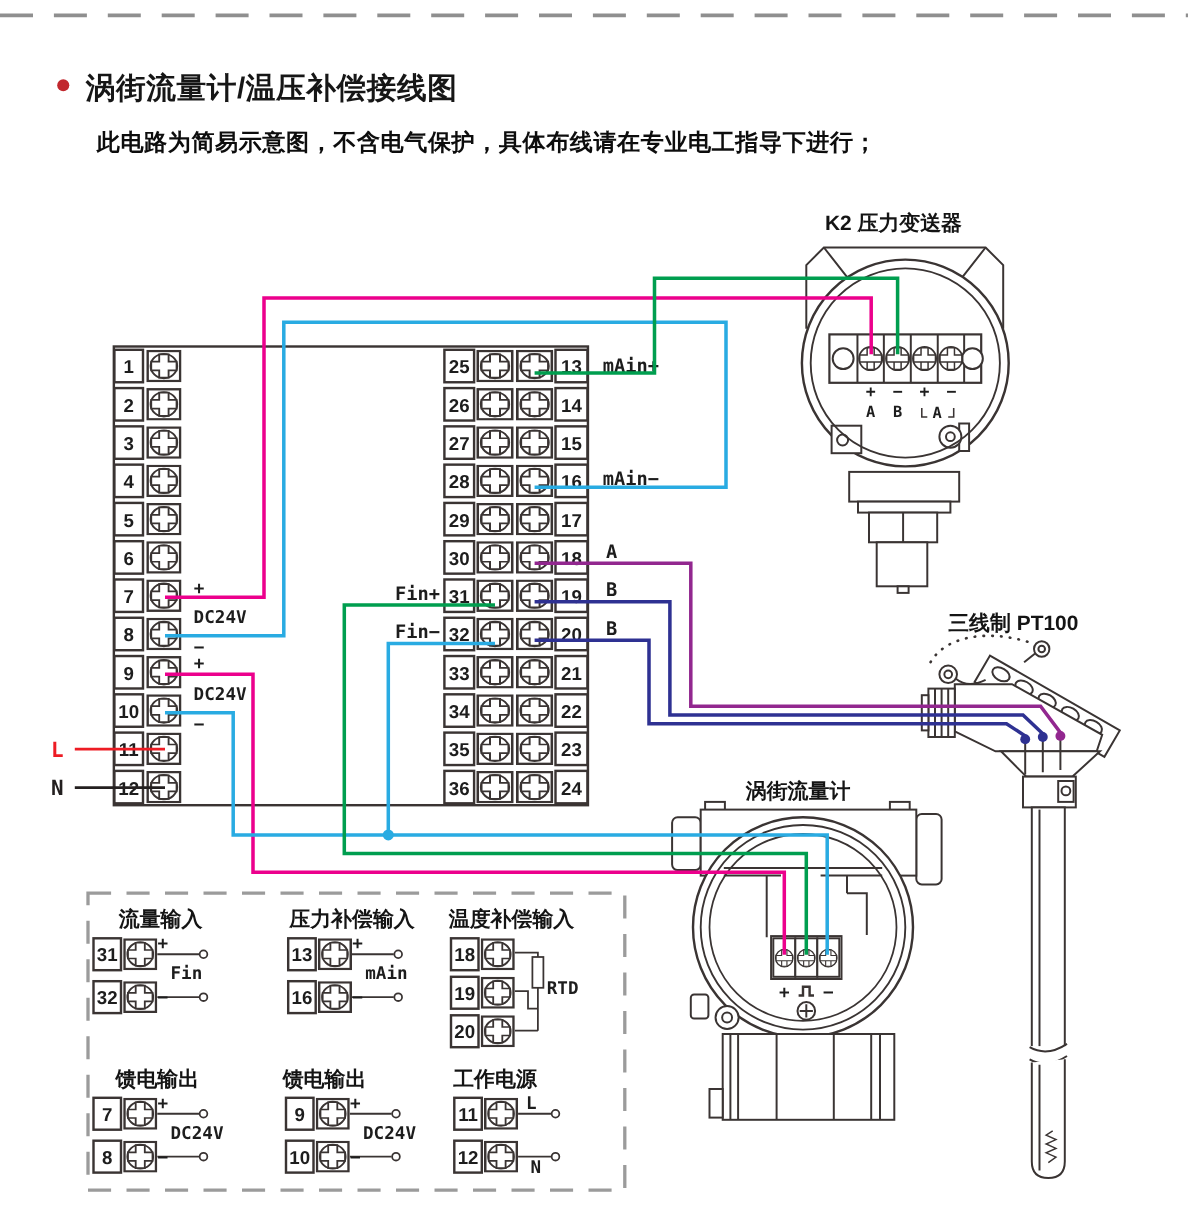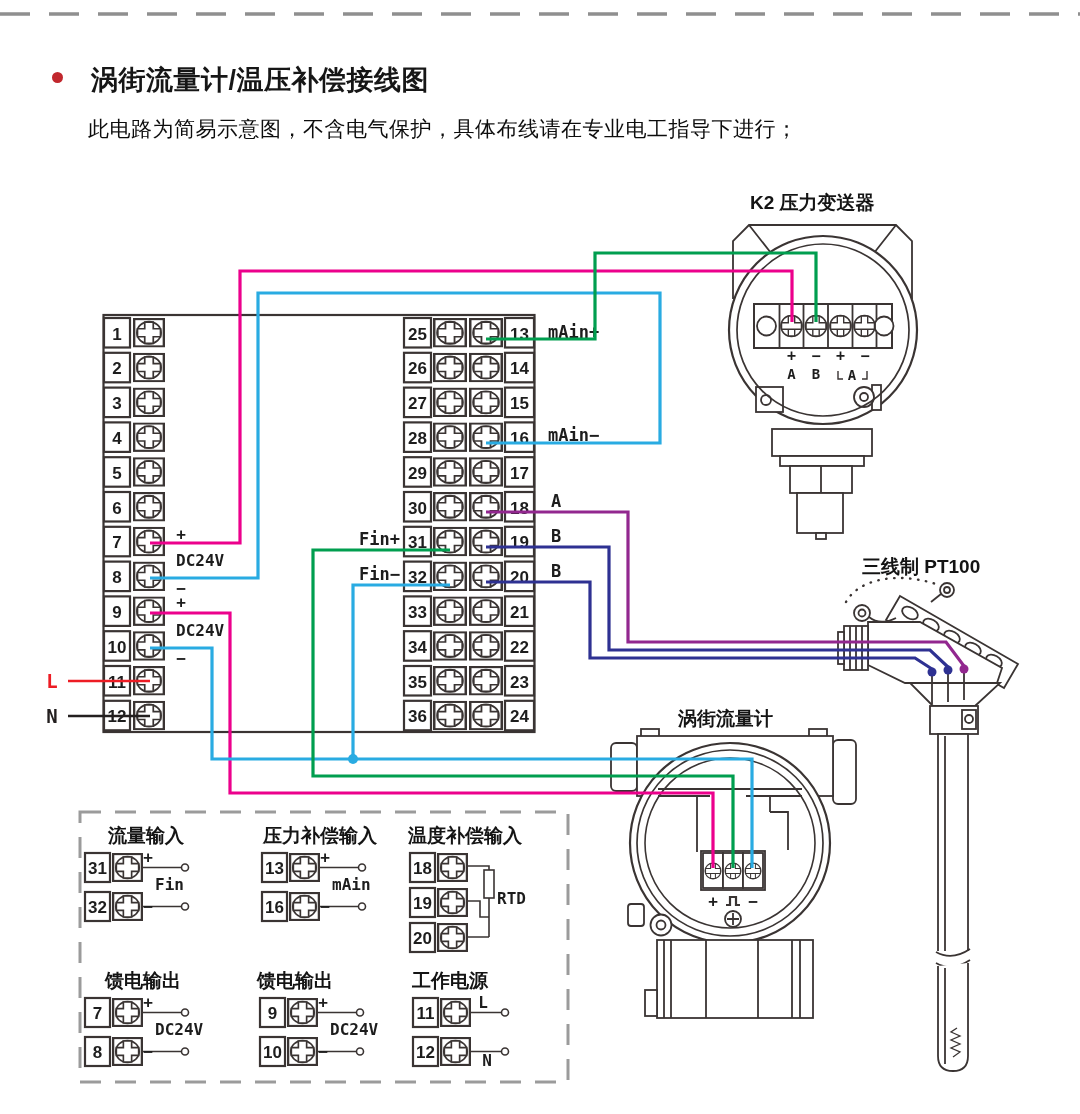--- a/index.html
+++ b/index.html
@@ -1,22 +1,22 @@
 <!DOCTYPE html>
 <html><head>
 <meta charset="utf-8">
 <style>
   html,body{margin:0;padding:0;background:#fff;}
   .page{position:relative;width:1080px;height:1114px;background:#fff;overflow:hidden;
         font-family:"Liberation Sans","DejaVu Sans",sans-serif;}
   .page svg{position:absolute;inset:0;}
-  .title-row{position:absolute;left:52px;top:62px;display:flex;gap:28px;align-items:flex-start;z-index:2;}
+  .title-row{position:absolute;left:52px;top:62px;display:flex;gap:15px;align-items:flex-start;z-index:2;}
   .bullet{width:11px;height:11px;border-radius:50%;background:#c1272d;margin-top:10px;flex:0 0 auto;}
   h1{margin:0;font-size:27px;font-weight:600;color:#161616;letter-spacing:.5px;}
-  .subtitle{position:absolute;left:88px;top:115px;margin:0;font-size:21px;font-weight:400;color:#0d0d0d;z-index:2;letter-spacing:.5px;}
+  .subtitle{position:absolute;left:88px;top:115px;margin:0;font-size:21px;font-weight:700;color:#0d0d0d;z-index:2;letter-spacing:.5px;}
 
   
   .num{font:700 17px "Liberation Sans","DejaVu Sans",sans-serif;fill:#1d1d1d;text-anchor:middle;}
   .cjk{font:600 19px "Liberation Sans","DejaVu Sans",sans-serif;fill:#141414;}
   .mono{font:600 17px "DejaVu Sans Mono","Liberation Mono",monospace;fill:#1d1d1d;}
   .monoS{font:600 16px "DejaVu Sans Mono","Liberation Mono",monospace;fill:#1d1d1d;}
   .monoE{font:600 17px "DejaVu Sans Mono","Liberation Mono",monospace;fill:#1d1d1d;text-anchor:end;}
   .pm{font:700 16px "DejaVu Sans Mono","Liberation Mono",monospace;fill:#1d1d1d;text-anchor:middle;}
   .pmS{font:600 15px "DejaVu Sans Mono","Liberation Mono",monospace;fill:#1d1d1d;text-anchor:middle;}
   .pmXS{font:600 14px "DejaVu Sans Mono","Liberation Mono",monospace;fill:#1d1d1d;text-anchor:middle;}

